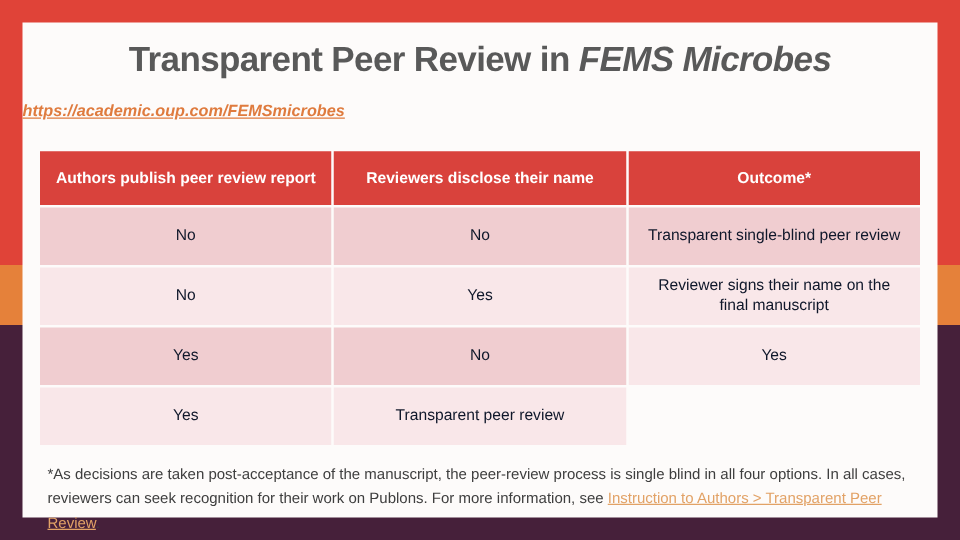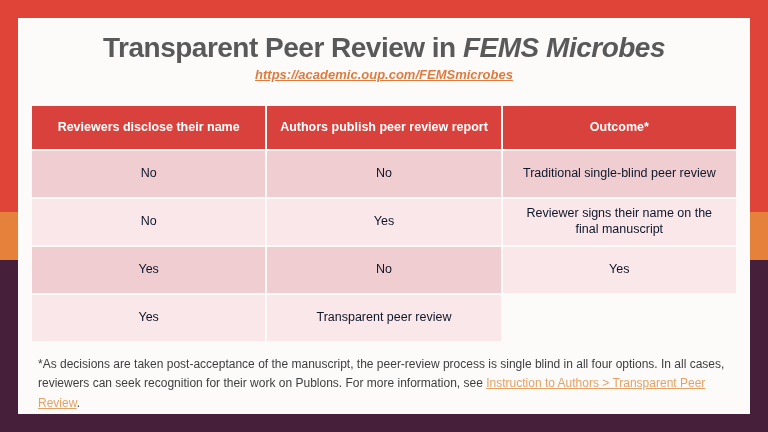--- a/index.html
+++ b/index.html
@@ -31,22 +31,21 @@
     font-size: 28px;
     font-weight: bold;
     letter-spacing: -0.5px;
     color: #595959;
     line-height: 34px;
     white-space: nowrap;
   }
   .title .journal-name { font-style: italic; }
 
   .url-line {
-    text-align: center;
-    margin-top: 0;
+    margin-top: 15px;
   }
   .url-line a {
     font-size: 13px;
     font-weight: bold;
     font-style: italic;
     color: #DF7B3E;
     text-decoration: underline;
   }
 
   .review-table {
@@ -95,26 +94,26 @@
 <div class="slide">
   <div class="panel">
 
     <h1 class="title"><span>Transparent Peer Review in </span><span class="journal-name">FEMS Microbes</span></h1>
 
     <div class="url-line">
       <a href="#">https://academic.oup.com/FEMSmicrobes</a>
     </div>
 
     <div class="review-table">
+        <div class="cell header">Authors publish peer review report</div>
         <div class="cell header">Reviewers disclose their name</div>
-        <div class="cell header">Authors publish peer review report</div>
         <div class="cell header">Outcome*</div>
         <div class="cell body row-dark">No</div>
         <div class="cell body row-dark">No</div>
-        <div class="cell body row-dark">Traditional single-blind peer review</div>
+        <div class="cell body row-dark">Transparent single-blind peer review</div>
         <div class="cell body row-light">No</div>
         <div class="cell body row-light">Yes</div>
         <div class="cell body row-light">Reviewer signs their name on the final manuscript</div>
         <div class="cell body row-dark">Yes</div>
         <div class="cell body row-dark">No</div>
         <div class="cell body row-light">Yes</div>
         <div class="cell body row-light">Yes</div>
         <div class="cell body row-light">Transparent peer review</div>
       </div>
 

